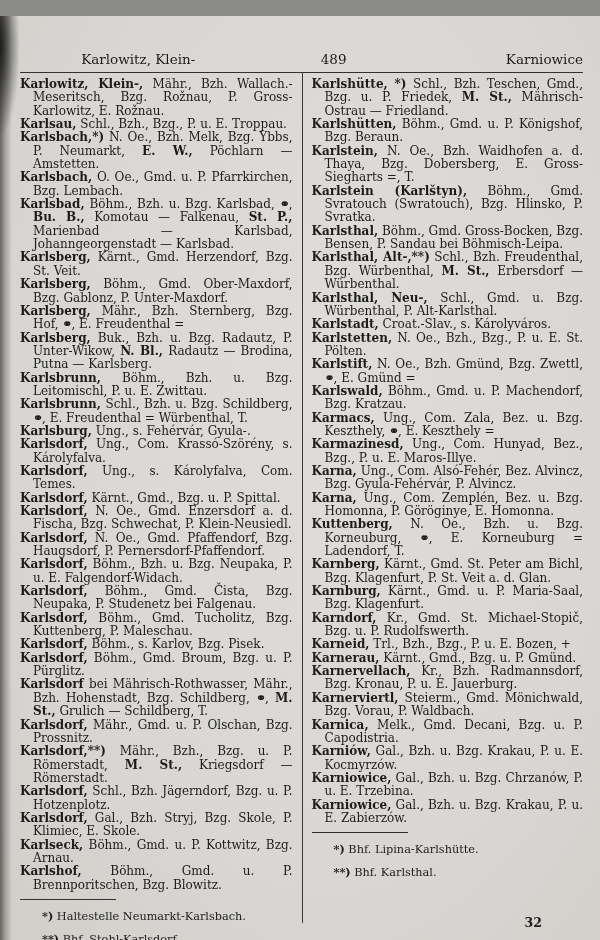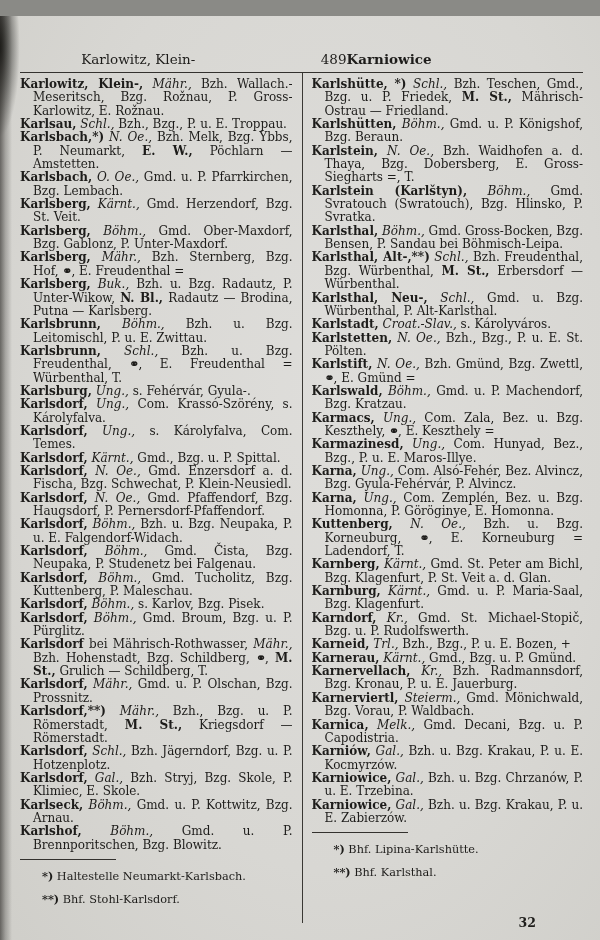--- a/index.html
+++ b/index.html
@@ -24,53 +24,53 @@
     position:absolute; left:28px; right:0; bottom:1px; height:7px;
     background:#1b1a18; border-radius:4px 2px 2px 6px; opacity:.92;
   }
   .header {
     position:absolute; top:35px; left:20px; right:17px;
     display:flex; align-items:baseline;
     font-size:13.5px;
   }
   .header .h-left  { width:42%; text-align:center; }
   .header .h-num   { width:16%; text-align:right; }
-  .header .h-right { width:42%; text-align:left;font-weight:bold; }
+  .header .h-right { width:42%; text-align:right; }
   .header-rule {
     position:absolute; top:56px; left:20px; right:17px;
     border-top:1.6px solid #33312e;
   }
   .col-divider {
     position:absolute; top:57px; left:302px; width:1px; bottom:33px;
     background:#3a3834;
   }
   .columns {
     position:absolute; top:62px; left:20px; right:17px; bottom:20px;
     display:flex;
   }
   .col { width:50%; box-sizing:border-box; }
   .col.left  { padding-right:9px; }
   .col.right { padding-left:10px; }
   .entry {
     margin:0; padding-left:13px; text-indent:-13px;
     text-align:justify; font-size:12px; line-height:13.35px;
   }
   .bd  { font-weight:700; }
-  .it  { font-style:italic; }
+  .it  { }
   .sym { font-weight:700; letter-spacing:-1px; }
   .fnsep {
     width:96px; border-top:1.2px solid #33312e;
     margin:7px 0 5px 0;
   }
   .footnote {
     margin:0; padding-left:22px; text-indent:0;
     font-size:11.3px; line-height:22px; text-align:left;
   }
   .signature {
-    position:absolute; right:64px; bottom:26px;
+    position:absolute; right:58px; bottom:26px;
     font-weight:700; font-size:12.5px;
   }
 </style>
 </head>
 <body>
 
 <div class="page">
   <div class="scan-blob-topleft"></div>
   <div class="scan-edge-left"></div>
 
@@ -82,26 +82,27 @@
   <div class="header-rule"></div>
   <div class="col-divider"></div>
 
   <div class="columns">
     <div class="col left">
       <div>
           <p class="entry"><span class="bd">Karlowitz, Klein-,</span><span class="it"> Mähr.,</span><span> Bzh. Wallach.-Meseritsch, Bzg. Rožnau, P. Gross-Karlowitz, E. Rožnau.</span></p>
           <p class="entry"><span class="bd">Karlsau,</span><span class="it"> Schl.,</span><span> Bzh., Bzg., P. u. E. Troppau.</span></p>
           <p class="entry"><span class="bd">Karlsbach,*)</span><span class="it"> N. Oe.,</span><span> Bzh. Melk, Bzg. Ybbs, P. Neumarkt, </span><span class="bd">E. W.,</span><span> Pöchlarn — Amstetten.</span></p>
           <p class="entry"><span class="bd">Karlsbach,</span><span class="it"> O. Oe.,</span><span> Gmd. u. P. Pfarrkirchen, Bzg. Lembach.</span></p>
+          <p class="entry"><span class="bd">Karlsbad,</span><span class="it"> Böhm.,</span><span> Bzh. u. Bzg. Karlsbad, </span><span class="sym">⚭</span><span>, </span><span class="bd">Bu. B.,</span><span> Komotau — Falkenau, </span><span class="bd">St. P.,</span><span> Marienbad — Karlsbad, Johanngeorgenstadt — Karlsbad.</span></p>
           <p class="entry"><span class="bd">Karlsberg,</span><span class="it"> Kärnt.,</span><span> Gmd. Herzendorf, Bzg. St. Veit.</span></p>
           <p class="entry"><span class="bd">Karlsberg,</span><span class="it"> Böhm.,</span><span> Gmd. Ober-Maxdorf, Bzg. Gablonz, P. Unter-Maxdorf.</span></p>
           <p class="entry"><span class="bd">Karlsberg,</span><span class="it"> Mähr.,</span><span> Bzh. Sternberg, Bzg. Hof, </span><span class="sym">⚭</span><span>, E. Freudenthal =</span></p>
           <p class="entry"><span class="bd">Karlsberg,</span><span class="it"> Buk.,</span><span> Bzh. u. Bzg. Radautz, P. Unter-Wikow, </span><span class="bd">N. Bl.,</span><span> Radautz — Brodina, Putna — Karlsberg.</span></p>
           <p class="entry"><span class="bd">Karlsbrunn,</span><span class="it"> Böhm.,</span><span> Bzh. u. Bzg. Leitomischl, P. u. E. Zwittau.</span></p>
-          <p class="entry"><span class="bd">Karlsbrunn,</span><span class="it"> Schl.,</span><span> Bzh. u. Bzg. Freudenthal, </span><span class="sym">⚭</span><span>, E. Freudenthal = Würbenthal, T.</span></p>
+          <p class="entry"><span class="bd">Karlsbrunn,</span><span class="it"> Schl.,</span><span> Bzh. u. Bzg. Schildberg, </span><span class="sym">⚭</span><span>, E. Freudenthal = Würbenthal, T.</span></p>
           <p class="entry"><span class="bd">Karlsburg,</span><span class="it"> Ung.,</span><span> s. Fehérvár, Gyula-.</span></p>
           <p class="entry"><span class="bd">Karlsdorf,</span><span class="it"> Ung.,</span><span> Com. Krassó-Szörény, s. Károlyfalva.</span></p>
           <p class="entry"><span class="bd">Karlsdorf,</span><span class="it"> Ung.,</span><span> s. Károlyfalva, Com. Temes.</span></p>
           <p class="entry"><span class="bd">Karlsdorf,</span><span class="it"> Kärnt.,</span><span> Gmd., Bzg. u. P. Spittal.</span></p>
           <p class="entry"><span class="bd">Karlsdorf,</span><span class="it"> N. Oe.,</span><span> Gmd. Enzersdorf a. d. Fischa, Bzg. Schwechat, P. Klein-Neusiedl.</span></p>
           <p class="entry"><span class="bd">Karlsdorf,</span><span class="it"> N. Oe.,</span><span> Gmd. Pfaffendorf, Bzg. Haugsdorf, P. Pernersdorf-Pfaffendorf.</span></p>
           <p class="entry"><span class="bd">Karlsdorf,</span><span class="it"> Böhm.,</span><span> Bzh. u. Bzg. Neupaka, P. u. E. Falgendorf-Widach.</span></p>
           <p class="entry"><span class="bd">Karlsdorf,</span><span class="it"> Böhm.,</span><span> Gmd. Čista, Bzg. Neupaka, P. Studenetz bei Falgenau.</span></p>
           <p class="entry"><span class="bd">Karlsdorf,</span><span class="it"> Böhm.,</span><span> Gmd. Tucholitz, Bzg. Kuttenberg, P. Maleschau.</span></p>
           <p class="entry"><span class="bd">Karlsdorf,</span><span class="it"> Böhm.,</span><span> s. Karlov, Bzg. Pisek.</span></p>

